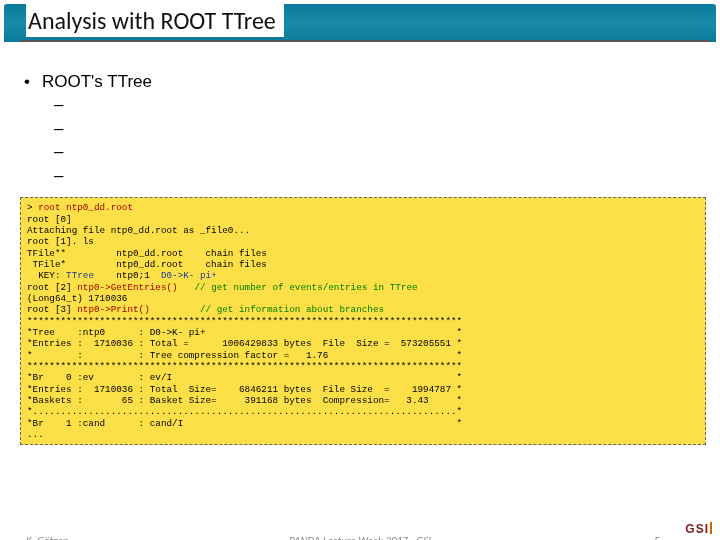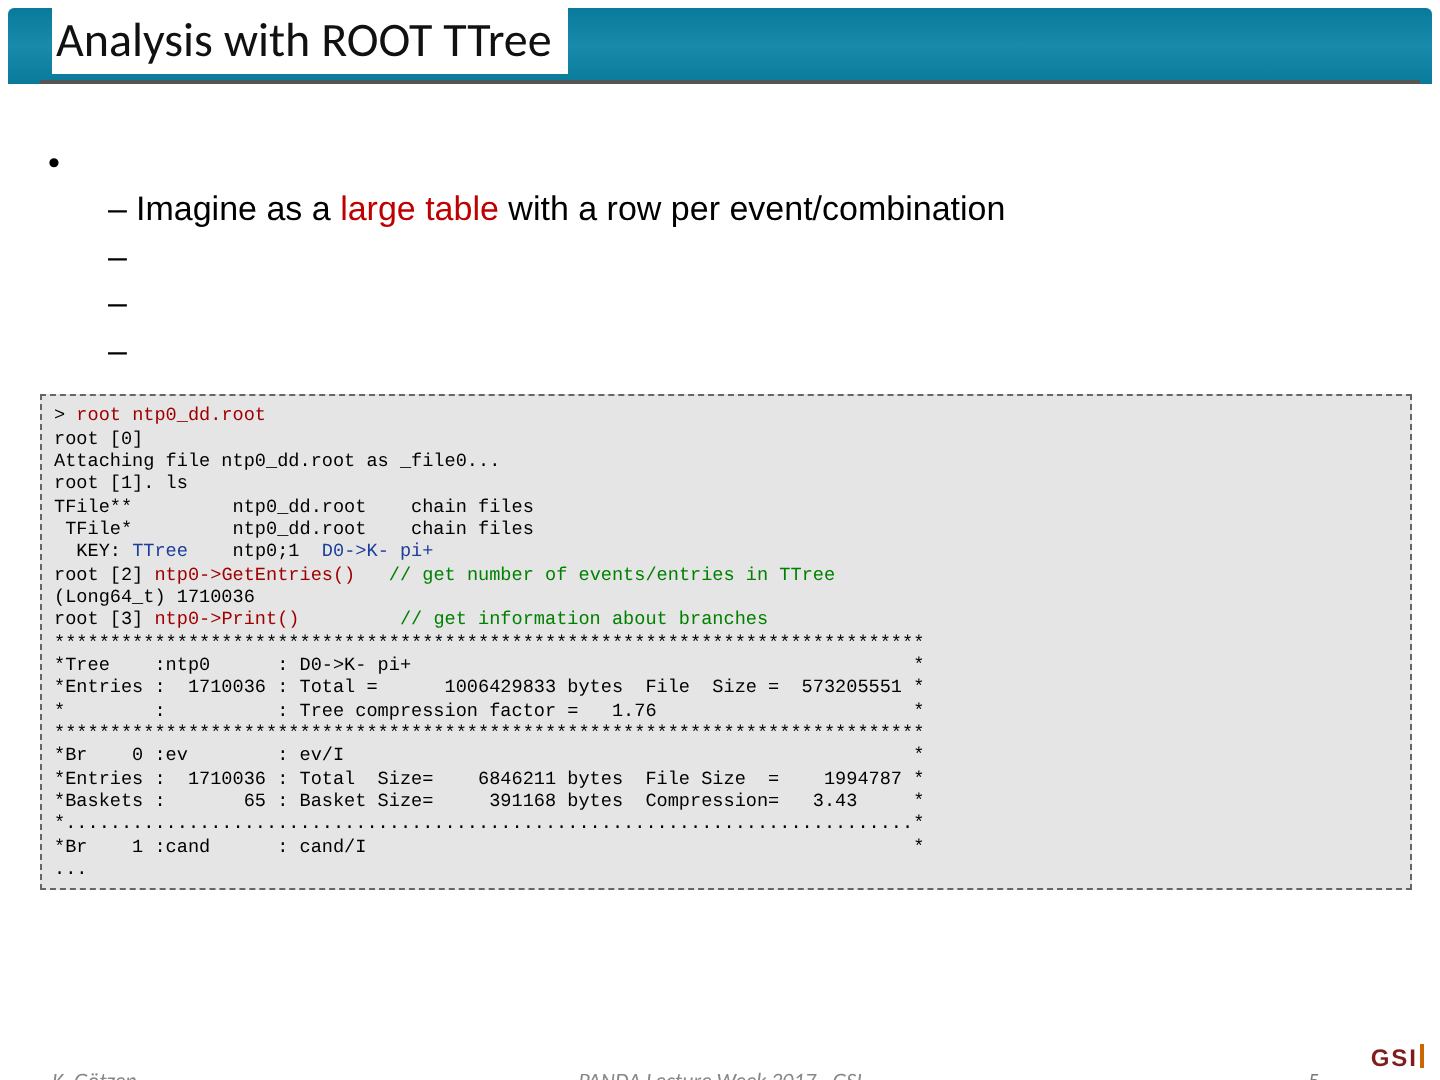--- a/index.html
+++ b/index.html
@@ -56,21 +56,21 @@
   }
   .sub {
     padding-left: 30px;
     display: flex;
   }
   .red { color: #c00000; }
   .bold { font-weight: bold; }
   .codebox {
     margin: 10px 14px 0 20px;
     border: 1px dashed #666;
-    background: #e5e5e5;
+    background: #fde047;
     font-family: "Courier New", monospace;
     font-size: 9.3px;
     line-height: 1.22;
     padding: 4px 6px 4px 6px;
     white-space: pre;
     color: #000;
   }
   .c-red { color: #a00000; }
   .c-green { color: #008000; }
   .c-blue { color: #1c3d99; }
@@ -102,24 +102,24 @@
 </head>
 <body>
 
 <div class="header-bar"></div>
 <div class="title">Analysis with ROOT TTree</div>
 <div class="title-underline"></div>
 
 <div class="content">
   <div class="bullet">
     <span class="dot">•</span>
+    <span>ROOT's TTree</span>
   </div>
   <div class="sub">
     <span class="dash">–</span>
-    <span><span>Imagine as a </span><span class="red">large table</span><span> with a row per event/combination</span></span>
   </div>
   <div class="sub">
     <span class="dash">–</span>
   </div>
   <div class="sub">
     <span class="dash">–</span>
   </div>
   <div class="sub">
     <span class="dash">–</span>
   </div>

